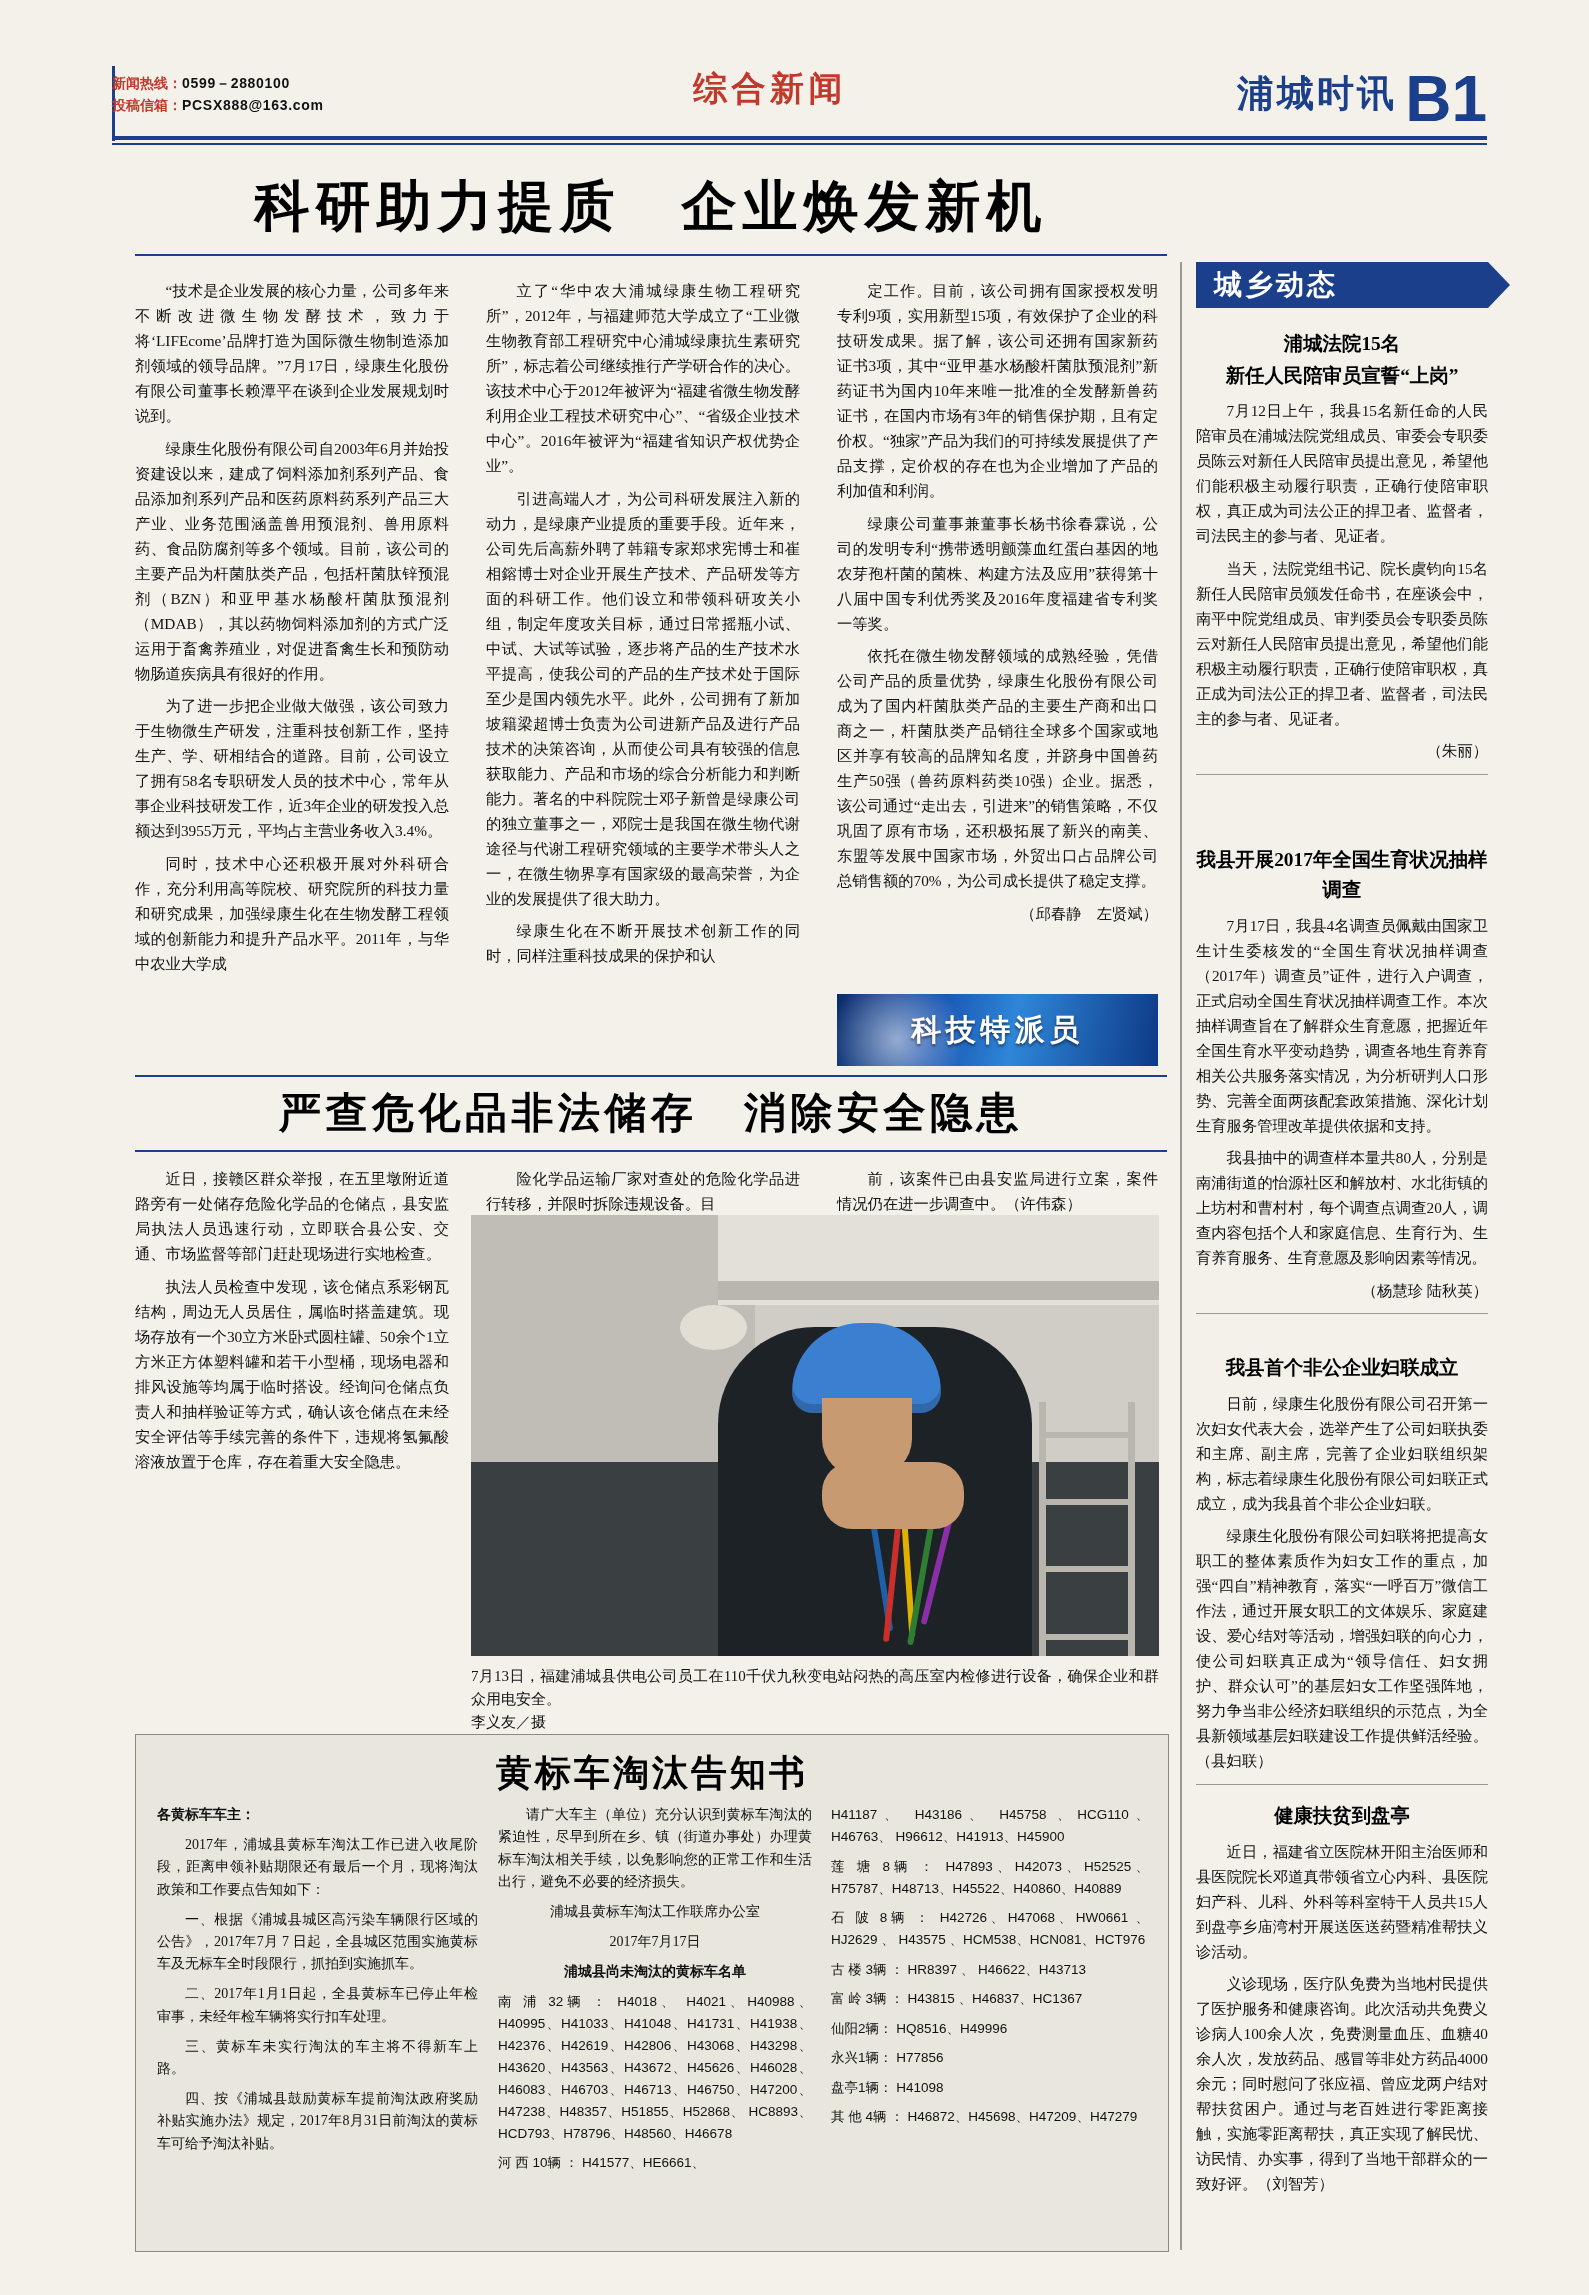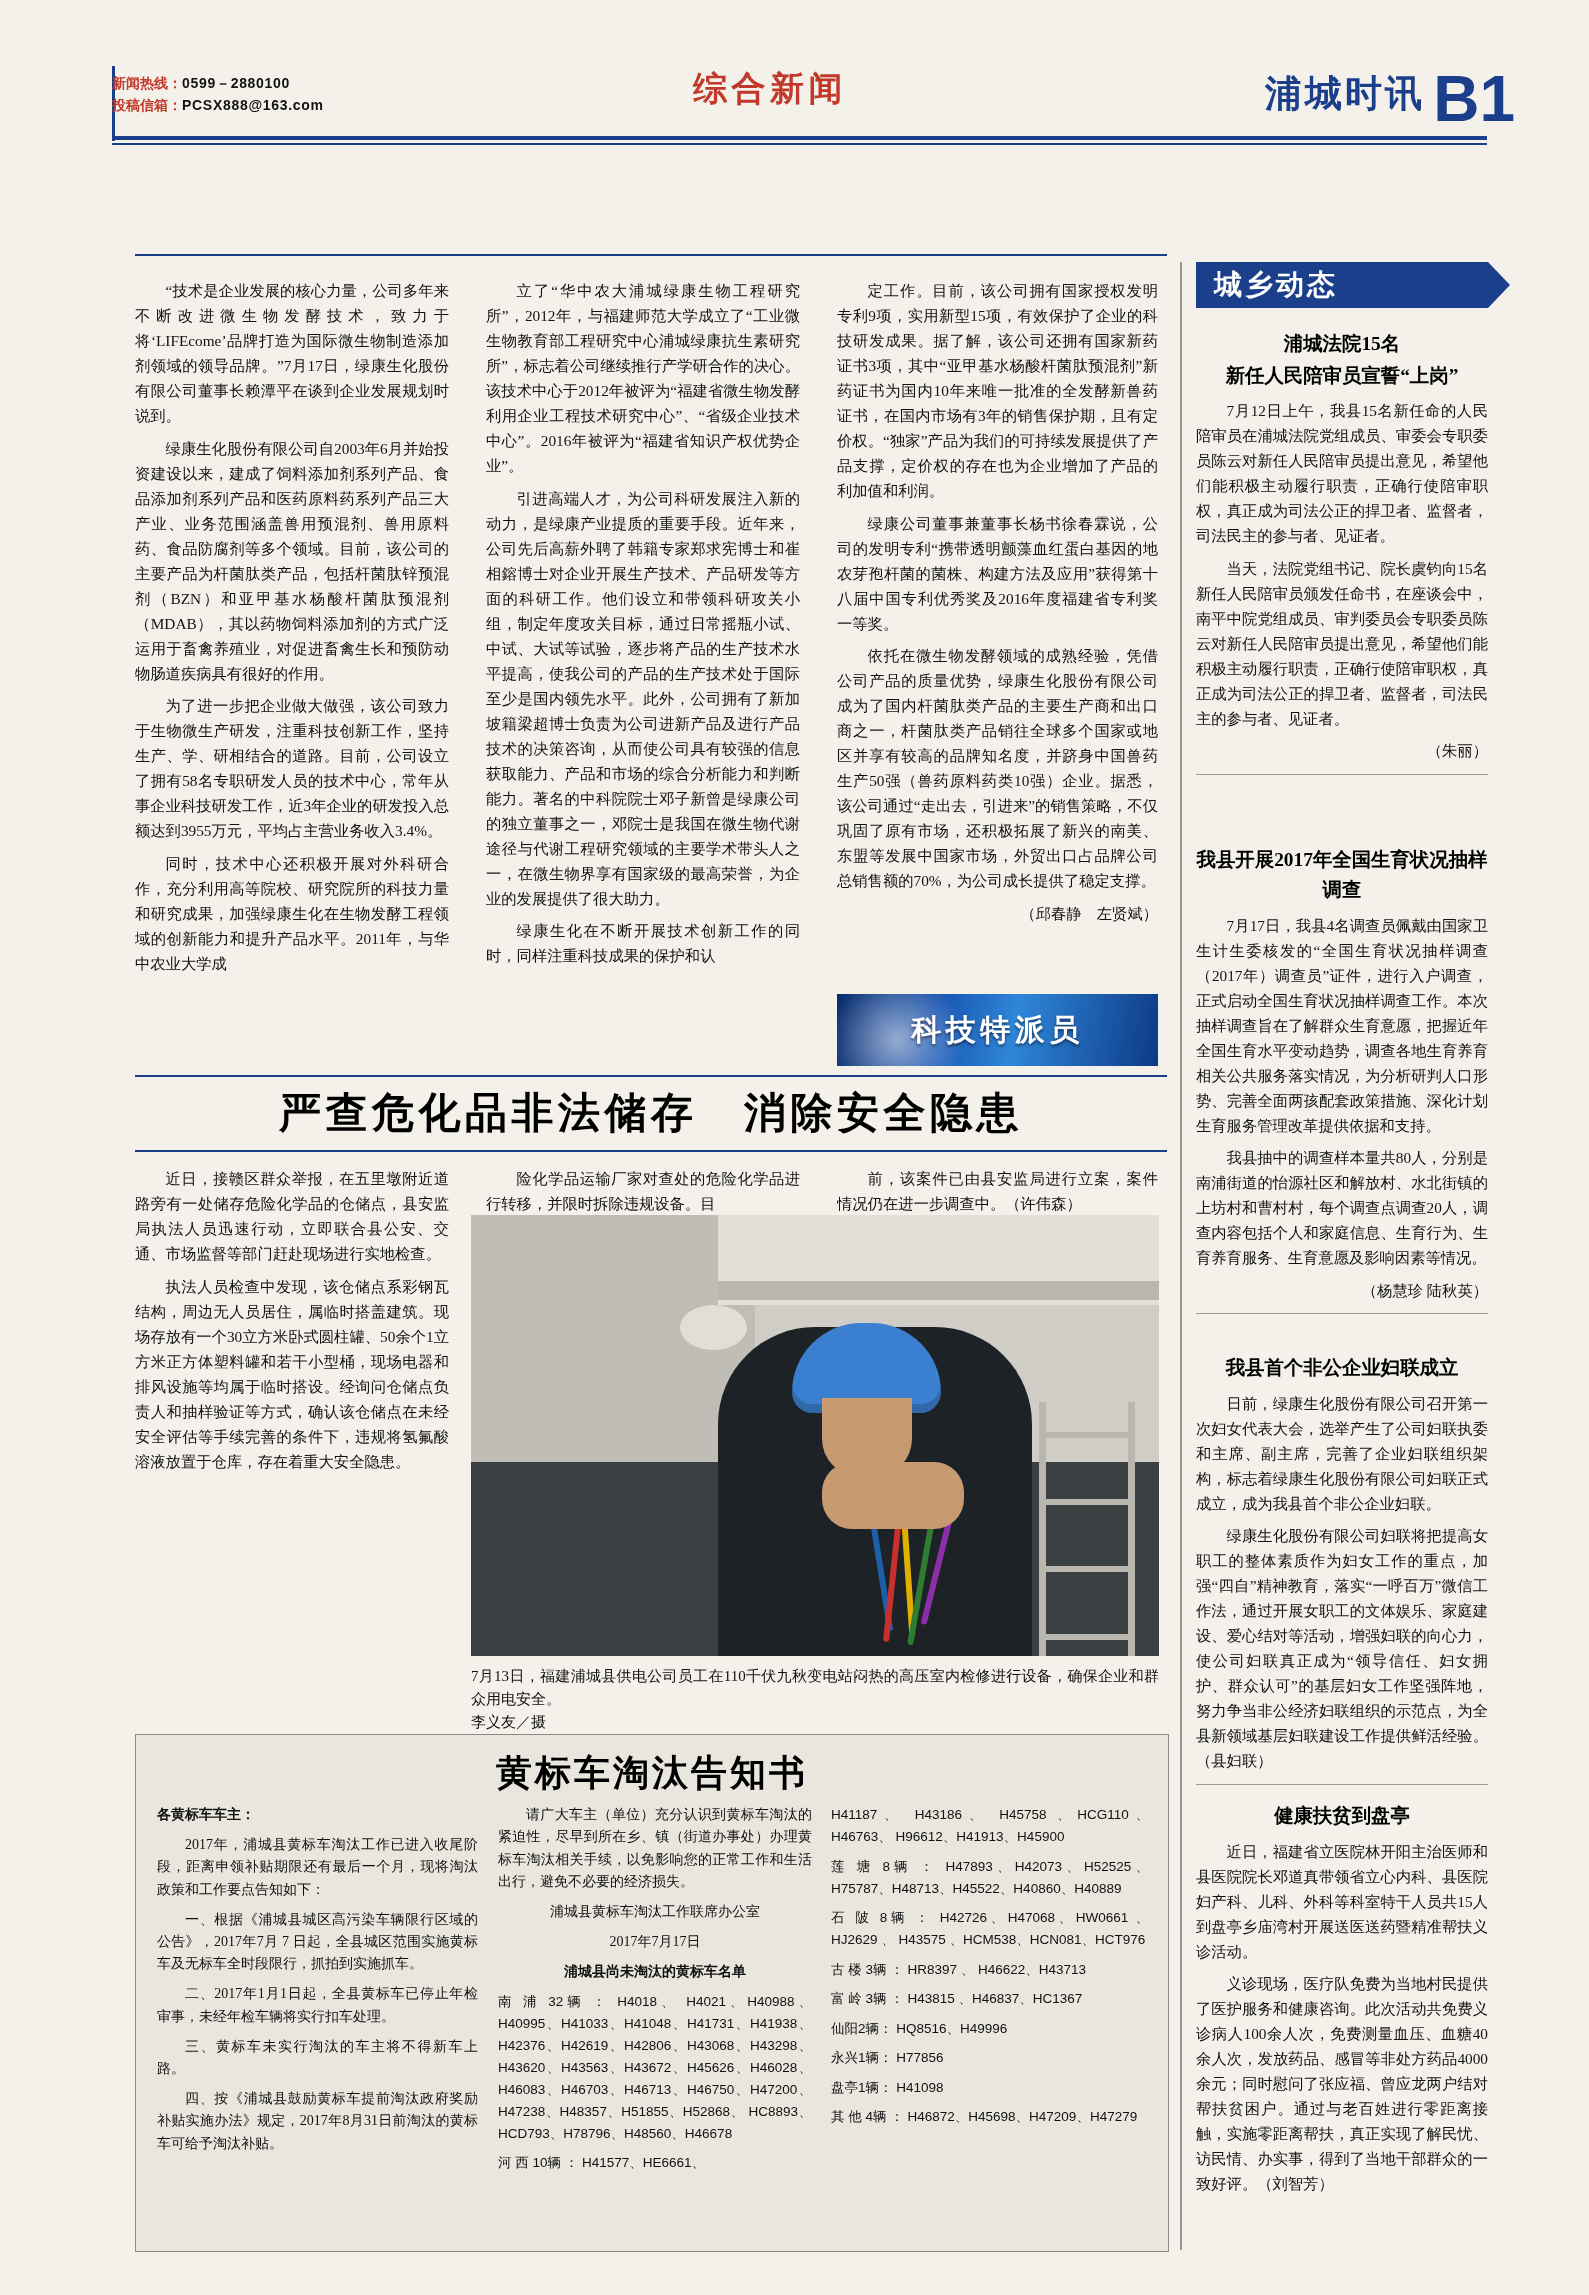--- a/index.html
+++ b/index.html
@@ -11,21 +11,21 @@
     position:relative;
     overflow:hidden;
   }
   .page{
     position:absolute;
     left:0;top:0;width:1589px;height:2295px;
     background:#f4f1eb;
   }
   
   .masthead{
-    position:absolute;left:112px;top:66px;width:1375px;height:69px;padding-left:28px;
+    position:absolute;left:112px;top:66px;width:1375px;height:69px;
   }
   .mast-left{
     position:absolute;left:0;top:6px;width:314px;
     font-family:"Liberation Sans",sans-serif;
     font-size:14px;line-height:22.4px;
   }
   .mast-left .lbl{color:#c0392b;font-weight:bold;}
   .mast-left .val{color:#111;font-weight:bold;letter-spacing:0.7px;}
   .mast-center{
     position:absolute;left:419px;top:0px;width:478px;text-align:center;
@@ -196,20 +196,21 @@
     </div>
     <div class="mast-center">
       <div class="cn">综合新闻</div>
     </div>
     <div class="mast-title">浦城时讯</div>
     <div class="mast-page">B1</div>
   </div>
   <div class="rule-top"></div>
   <div class="rule-top2"></div>
 
+  <div class="headline">科研助力提质　企业焕发新机</div>
   <div class="hr-blue"></div>
 
   <div class="col a1c1">
     <p class="p">“技术是企业发展的核心力量，公司多年来不断改进微生物发酵技术，致力于将‘LIFEcome’品牌打造为国际微生物制造添加剂领域的领导品牌。”7月17日，绿康生化股份有限公司董事长赖潭平在谈到企业发展规划时说到。</p>
     <p class="p">绿康生化股份有限公司自2003年6月并始投资建设以来，建成了饲料添加剂系列产品、食品添加剂系列产品和医药原料药系列产品三大产业、业务范围涵盖兽用预混剂、兽用原料药、食品防腐剂等多个领域。目前，该公司的主要产品为杆菌肽类产品，包括杆菌肽锌预混剂（BZN）和亚甲基水杨酸杆菌肽预混剂（MDAB），其以药物饲料添加剂的方式广泛运用于畜禽养殖业，对促进畜禽生长和预防动物肠道疾病具有很好的作用。</p>
     <p class="p">为了进一步把企业做大做强，该公司致力于生物微生产研发，注重科技创新工作，坚持生产、学、研相结合的道路。目前，公司设立了拥有58名专职研发人员的技术中心，常年从事企业科技研发工作，近3年企业的研发投入总额达到3955万元，平均占主营业务收入3.4%。</p>
     <p class="p">同时，技术中心还积极开展对外科研合作，充分利用高等院校、研究院所的科技力量和研究成果，加强绿康生化在生物发酵工程领域的创新能力和提升产品水平。2011年，与华中农业大学成</p>
   </div>
   <div class="col a1c2">
     <p class="p">立了“华中农大浦城绿康生物工程研究所”，2012年，与福建师范大学成立了“工业微生物教育部工程研究中心浦城绿康抗生素研究所”，标志着公司继续推行产学研合作的决心。该技术中心于2012年被评为“福建省微生物发酵利用企业工程技术研究中心”、“省级企业技术中心”。2016年被评为“福建省知识产权优势企业”。</p>

